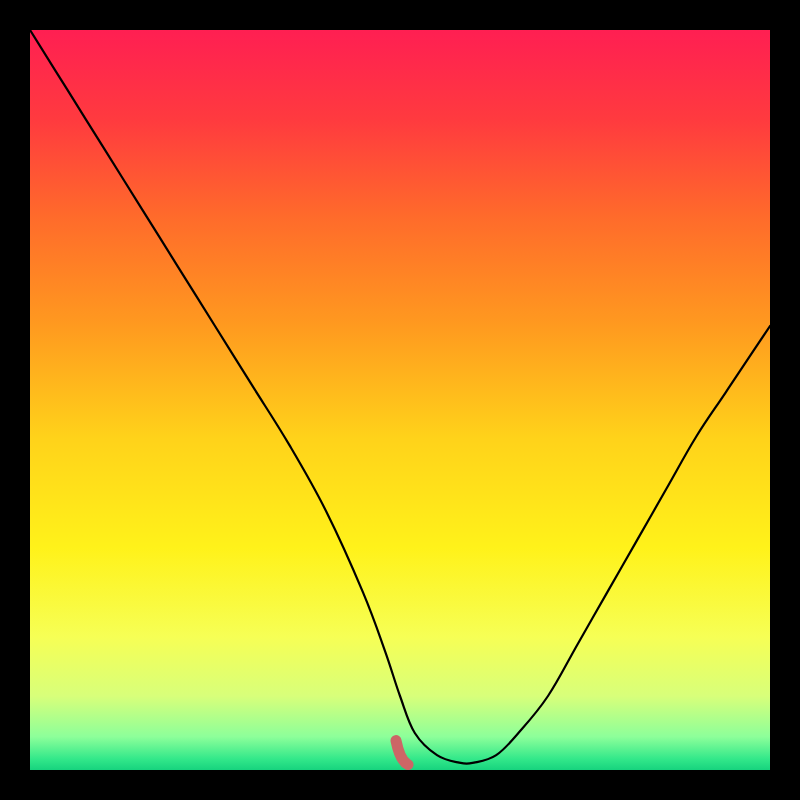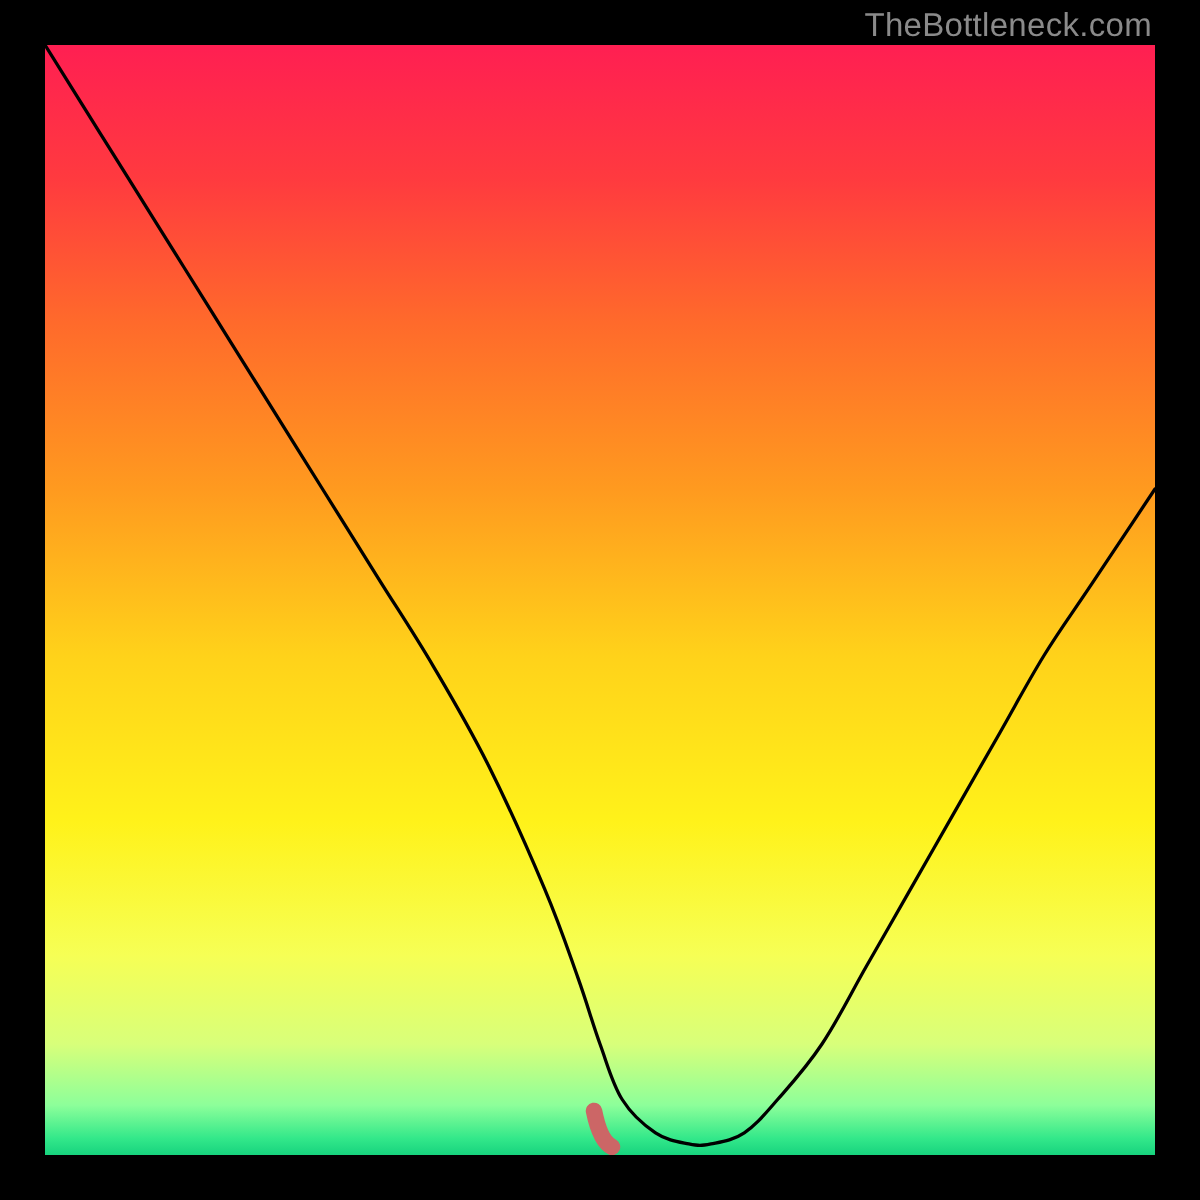--- a/index.html
+++ b/index.html
@@ -35,21 +35,20 @@
     font-size: 22px;
     font-weight: 500;
     letter-spacing: 0.2px;
   }
   svg { display: block; }
 </style>
 </head>
 <body>
 
 <div class="frame">
-  <div class="credit">TheBottleneck.com</div>
   <div class="plot">
     <svg id="chart-svg" width="740" height="740" viewBox="0 0 740 740" preserveAspectRatio="none">
       <defs>
         <linearGradient id="bg-grad" x1="0" y1="0" x2="0" y2="1">
             <stop offset="0%" stop-color="#ff1f52"></stop>
             <stop offset="12%" stop-color="#ff3a3f"></stop>
             <stop offset="25%" stop-color="#ff6a2b"></stop>
             <stop offset="40%" stop-color="#ff9a1f"></stop>
             <stop offset="55.00000000000001%" stop-color="#ffd21a"></stop>
             <stop offset="70%" stop-color="#fff21a"></stop>

